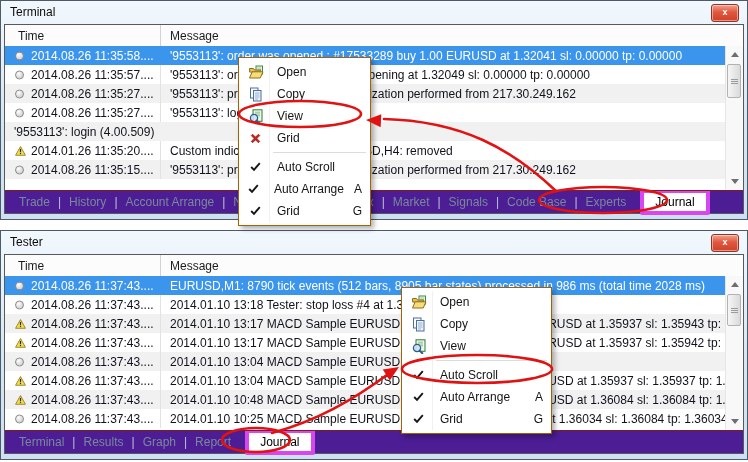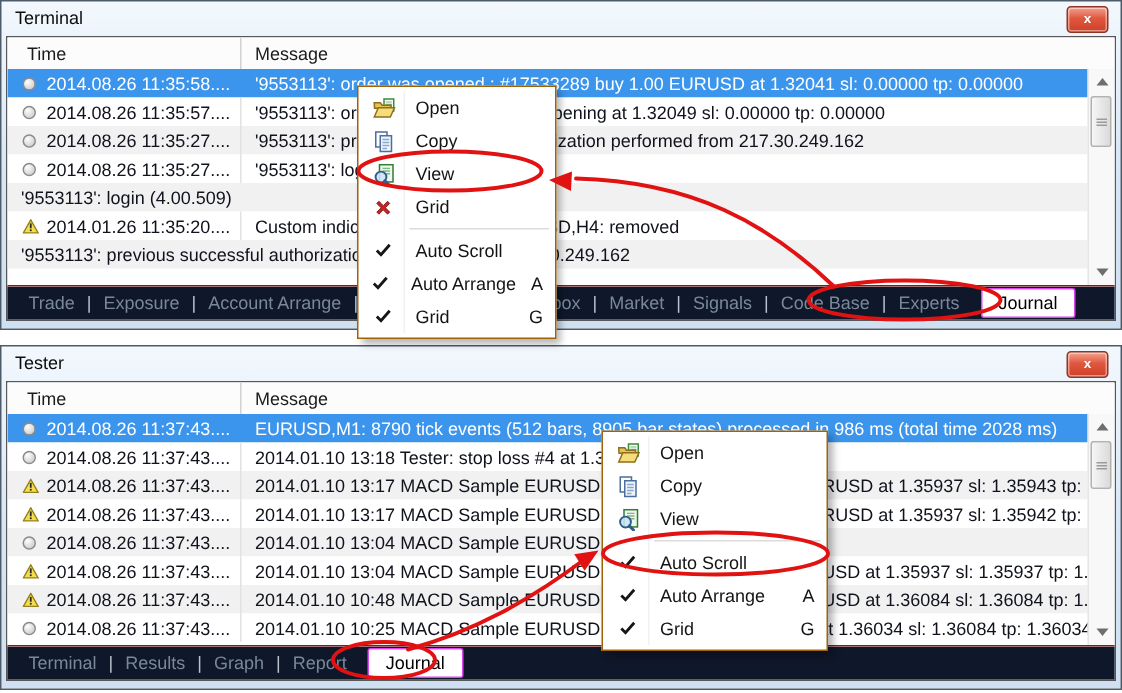--- a/index.html
+++ b/index.html
@@ -38,24 +38,24 @@
   
   .scrollbar{position:absolute;top:21px;right:0;bottom:0;width:17px;background:#f8f8f8;border-left:1px solid #e6e6e6;}
   .sb-arrow{position:absolute;left:0;width:17px;height:15px;display:flex;align-items:center;justify-content:center;}
   .sb-up{top:1px;}.sb-down{bottom:1px;}
   .tri-up{width:0;height:0;border-left:4px solid transparent;border-right:4px solid transparent;border-bottom:5px solid #6e6e6e;}
   .tri-down{width:0;height:0;border-left:4px solid transparent;border-right:4px solid transparent;border-top:5px solid #6e6e6e;}
   .sb-thumb{position:absolute;left:1px;right:2px;top:18px;height:32px;border:1px solid #b2b2b2;border-radius:2px;
     background:linear-gradient(90deg,#f6f6f6,#dadada);display:flex;align-items:center;justify-content:center;}
   .grip{width:7px;height:1px;background:#9b9b9b;box-shadow:0 2px #9b9b9b,0 4px #9b9b9b;margin-top:-4px;}
   
-  .tabbar{height:22px;background:#0f172a;display:flex;align-items:center;font-size:12px;color:#79899a;padding-left:8px;}
+  .tabbar{height:22px;background:#4c1d95;display:flex;align-items:center;font-size:12px;color:#79899a;padding-left:8px;}
   .tab{padding:0 6px;cursor:default;}
   .tab-sep{color:#b9c3cd;padding:0 2px;}
-  .tab.active{background:#fff;border:1px solid #d946ef;border-radius:2px;color:#000;
+  .tab.active{background:#fff;border:4px solid #d946ef;border-radius:2px;color:#000;
     padding:2px 11px;margin-left:8px;margin-right:2px;}
   
   .menu{position:absolute;background:#fff;border:1px solid #a16207;box-shadow:3px 3px 5px rgba(0,0,0,.3);
     padding:3px 1px;z-index:50;box-sizing:border-box;}
   #terminal-menu{left:238px;top:57px;width:133px;}
   #tester-menu{left:401px;top:287px;width:151px;}
   .menu::before{content:"";position:absolute;left:30px;top:3px;bottom:3px;width:1px;background:#f1f1f1;}
   .menu-item{height:22px;display:flex;align-items:center;font-size:12px;color:#141414;position:relative;}
   .menu-gutter{width:31px;display:flex;justify-content:center;align-items:center;}
   .menu-label{flex:1;padding-left:6px;white-space:nowrap;}
@@ -125,39 +125,45 @@
                   <path d="M6 0.6 L11.4 10.2 H0.6 z" fill="#f3de4e" stroke="#97801e"></path>
                   <rect x="5.35" y="3.2" width="1.3" height="3.6" fill="#2a2a2a"></rect>
                   <rect x="5.35" y="7.6" width="1.3" height="1.3" fill="#2a2a2a"></rect>
                 </svg>
               </span>
               <span>2014.01.26 11:35:20....</span>
             </div>
             <div class="cell-msg">Custom indicator Heiken Ashi EURUSD,H4: removed</div>
           </div>
           <div class="row alt">
+            <div class="cell-time">
+              <span class="row-icon">
+                <span class="dot"></span>
+              </span>
+              <span>2014.08.26 11:35:15....</span>
+            </div>
             <div class="cell-msg">'9553113': previous successful authorization performed from 217.30.249.162</div>
           </div>
         </div>
       <div class="scrollbar">
         <div class="sb-arrow sb-up">
             <div class="tri-up"></div>
           </div>
         <div class="sb-thumb">
             <div class="grip"></div>
           </div>
         <div class="sb-arrow sb-down">
             <div class="tri-down"></div>
           </div>
       </div>
     </div>
     <div class="tabbar" id="terminal-tabs">
         <span class="tab">Trade</span>
         <span class="tab-sep">|</span>
-        <span class="tab">Exposure</span>
+        <span class="tab">History</span>
         <span class="tab-sep">|</span>
         <span class="tab">Account Arrange</span>
         <span class="tab-sep">|</span>
         <span class="tab">News</span>
         <span class="tab-sep">|</span>
         <span class="tab">Alerts</span>
         <span class="tab-sep">|</span>
         <span class="tab">Mailbox</span>
         <span class="tab-sep">|</span>
         <span class="tab">Market</span>

